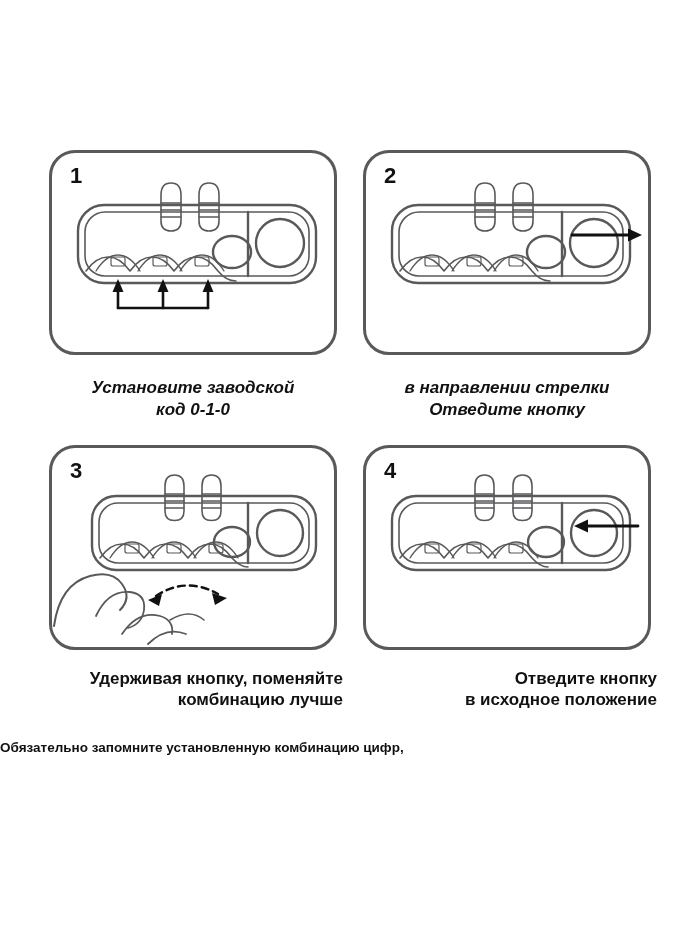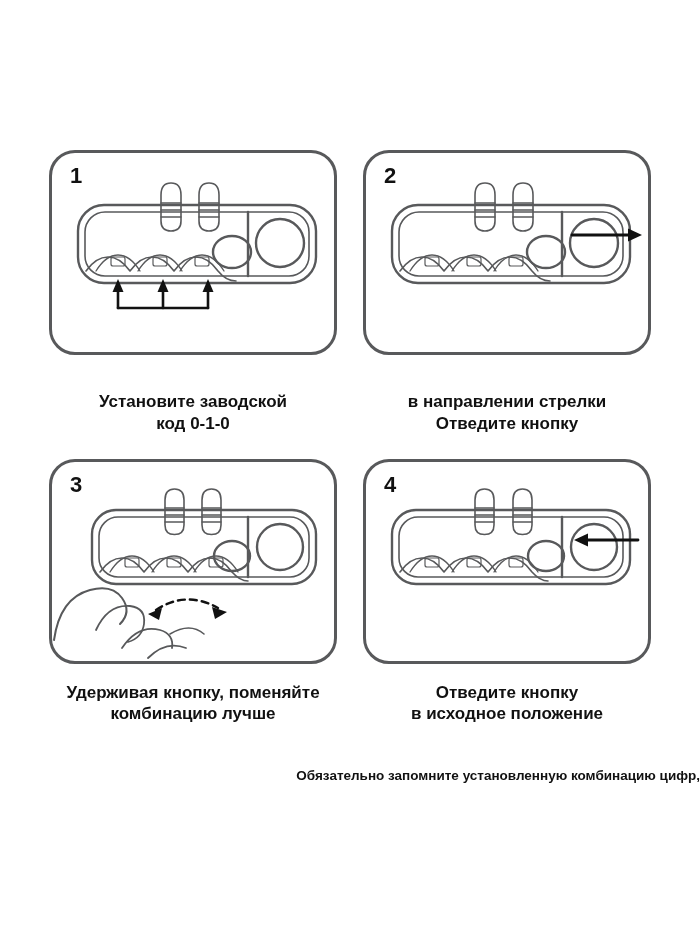--- a/index.html
+++ b/index.html
@@ -66,36 +66,35 @@
   .caption {
     margin-top: 18px;
     text-align: center;
     font-size: 17px;
     font-weight: bold;
     line-height: 1.28;
     color: #111111;
     width: 300px;
   }
 
-  .step-1 .caption, .step-2 .caption { margin-top: 36px; }
-  .step-3 .caption, .step-4 .caption { margin-top: 18px; }
+  .step-1 .caption, .step-2 .caption { margin-top: 22px; font-style: italic; }
+  .step-3 .caption, .step-4 .caption { margin-top: 18px; text-align: right; }
 
   .row-gap { height: 24px; width: 100%; }
 
   .footer {
     position: absolute;
     left: 0;
     top: 738px;
     width: 700px;
-    text-align: right;
+    text-align: left;
     font-size: 13.5px;
     font-weight: bold;
     line-height: 1.45;
     color: #111111;
-    margin-top: 28px;
   }
 
   svg { display: block; }
   .lockart { position: absolute; left: 0; top: 0; }
 </style>
 </head>
 <body>
 
 <div class="sheet">
 

